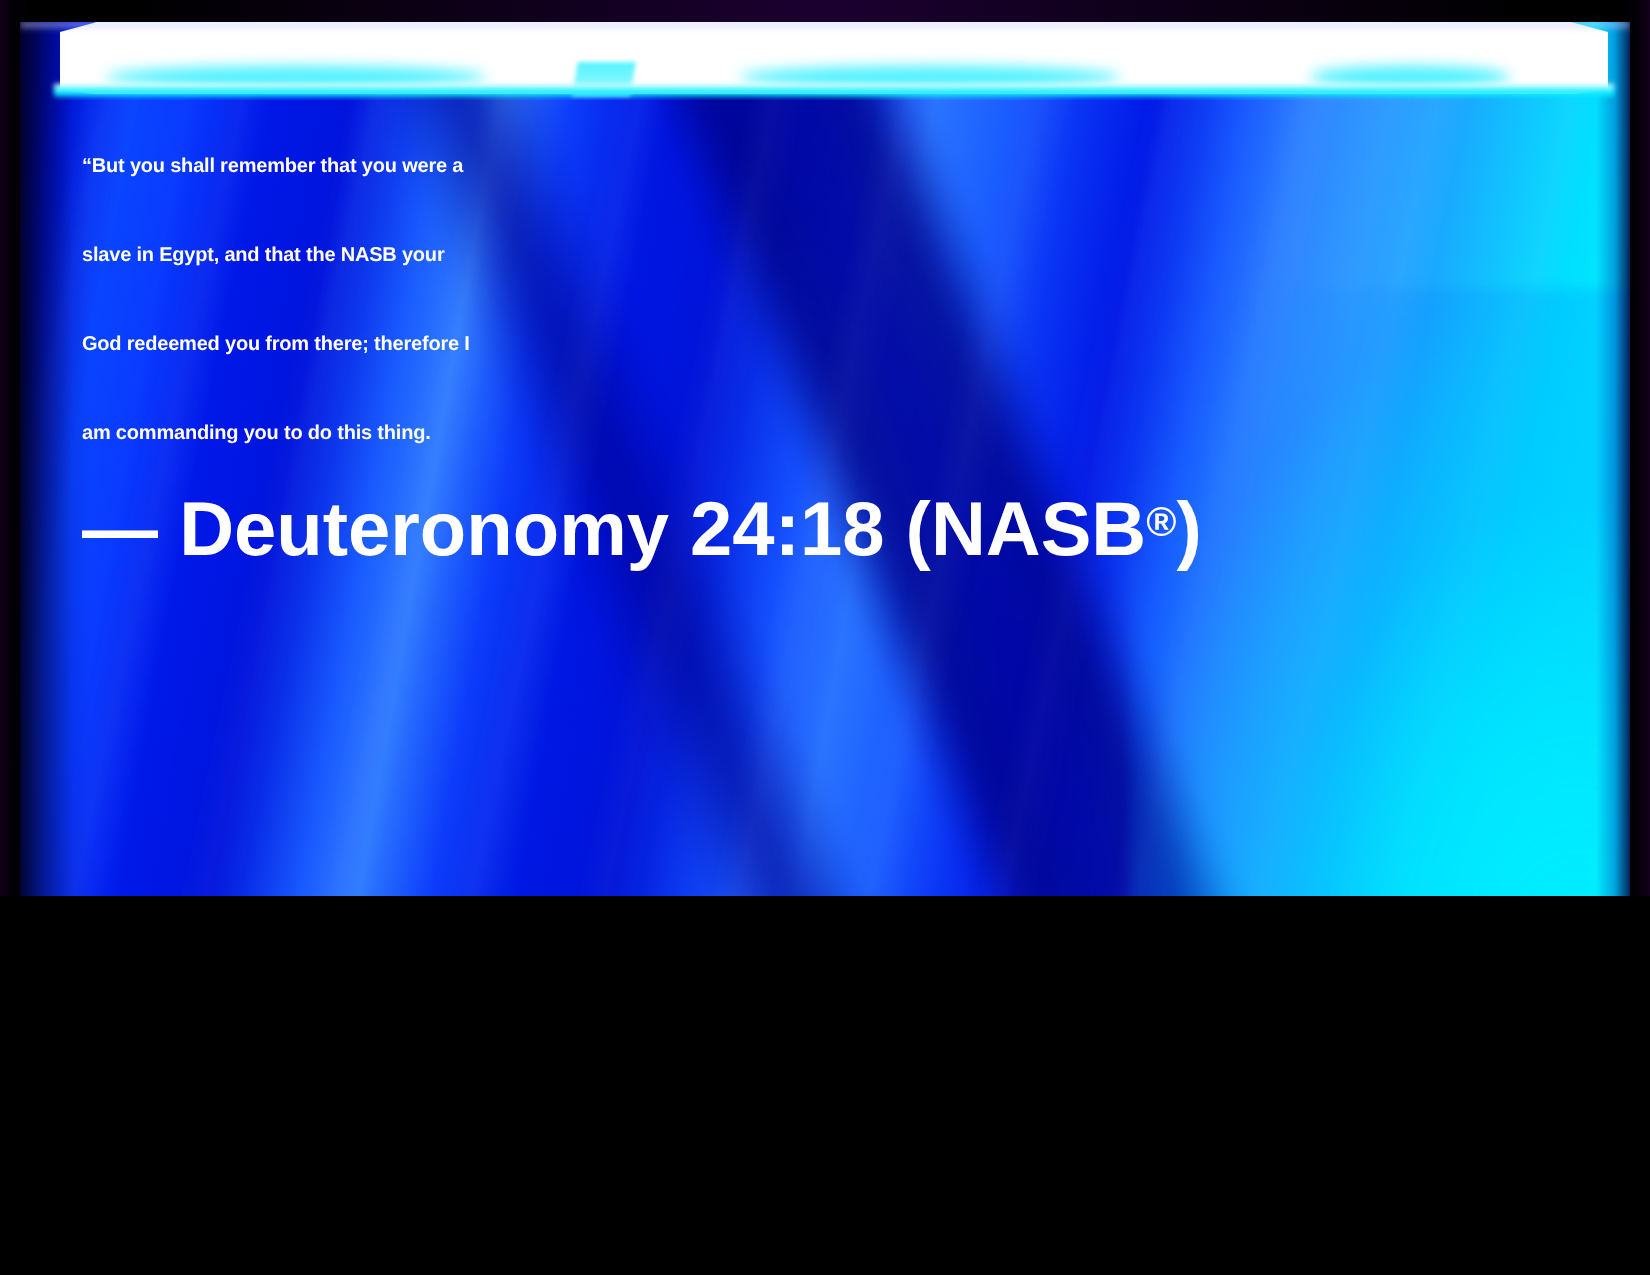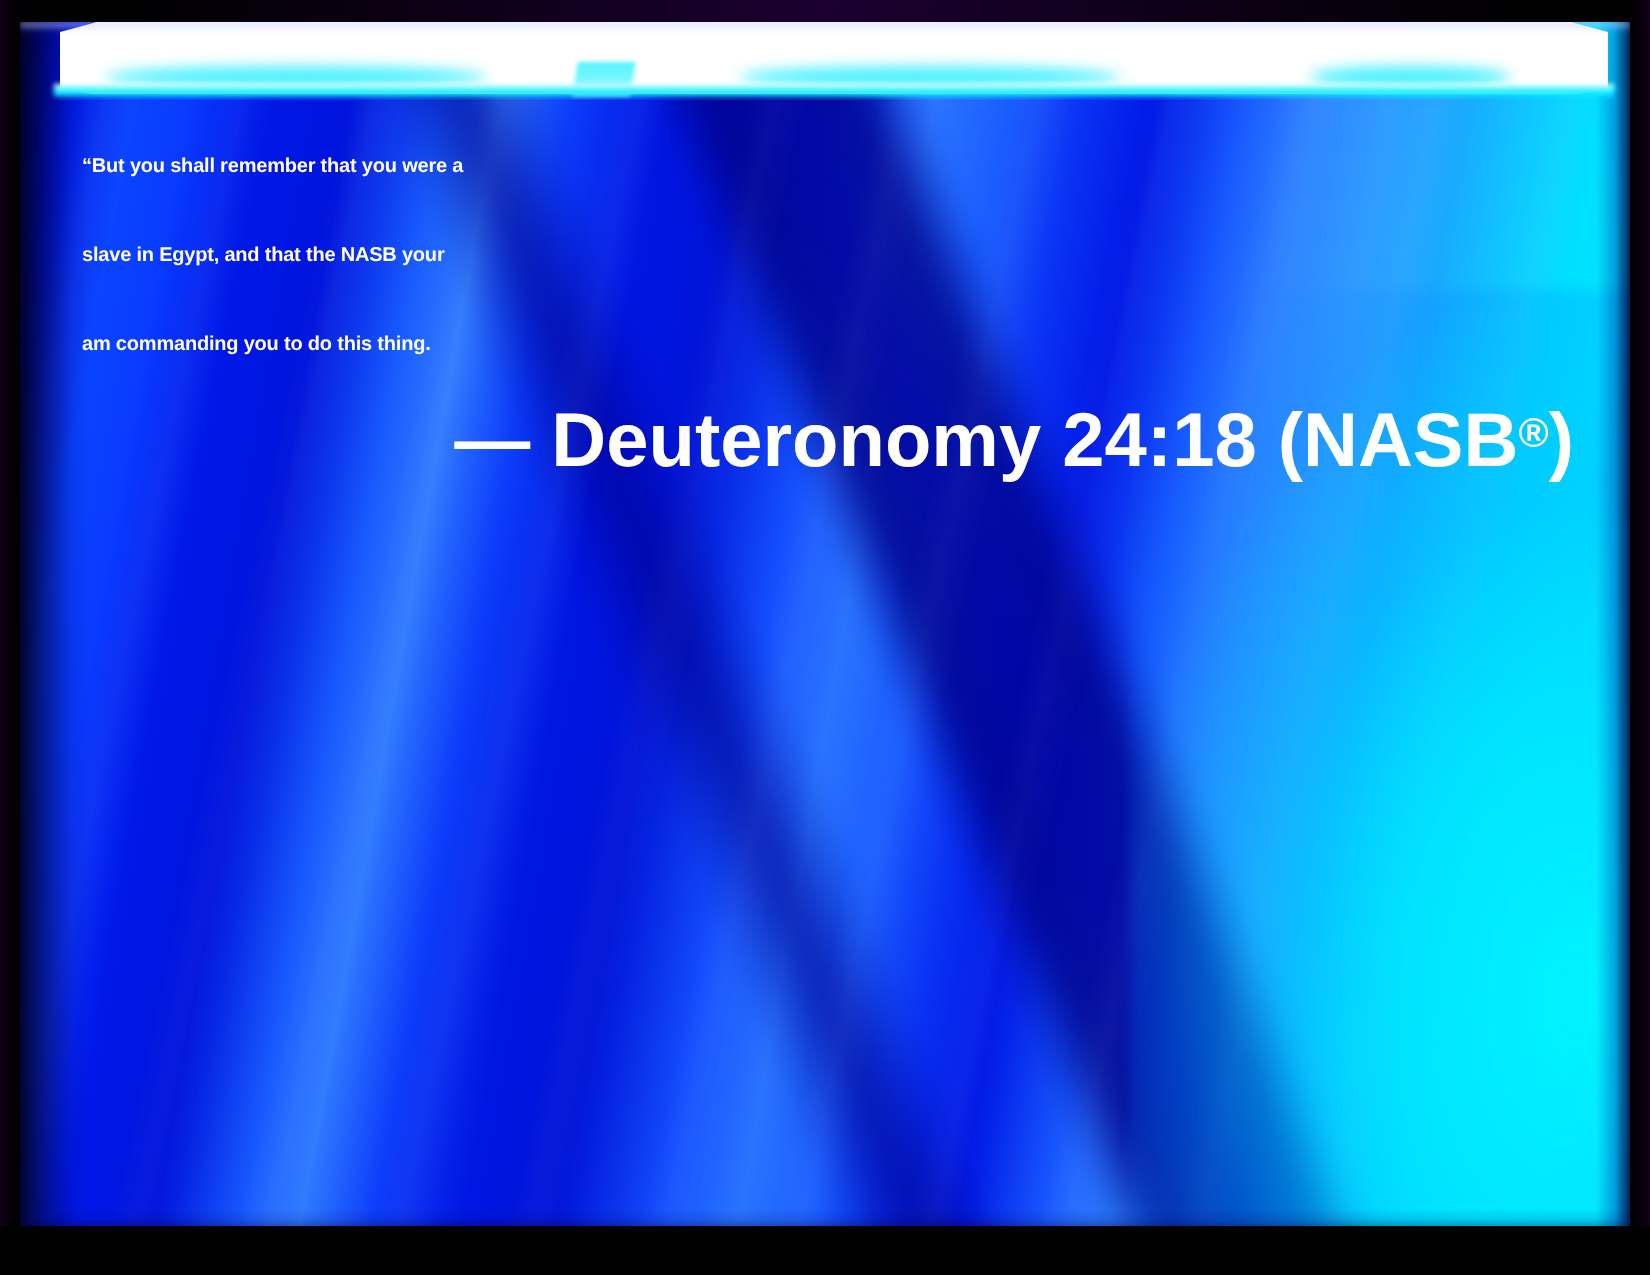--- a/index.html
+++ b/index.html
@@ -12,21 +12,21 @@
     width: 1650px;
     height: 1275px;
     overflow: hidden;
     font-family: "Liberation Sans", "DejaVu Sans", sans-serif;
   }
 
   
   #slide-root {
     position: relative;
     width: 1650px;
-    height: 1226px;
+    height: 896px;
     background: #000000;
     overflow: hidden;
   }
 
   
   #frame-tint {
     position: absolute;
     inset: 0;
     background:
       linear-gradient(90deg, #120018 0px, #05000a 10px, #000000 26px,
@@ -256,21 +256,20 @@
     text-rendering: geometricPrecision;
   }
   #attribution-line {
     font-family: "Liberation Sans Narrow", "Liberation Sans", "DejaVu Sans Condensed", "DejaVu Sans", sans-serif;
     font-weight: bold;
     font-stretch: condensed;
     font-size: 76px;
     line-height: 89px;
     color: #ffffff;
     white-space: nowrap;
-    text-align: right;
     padding-right: 8px;
   }
   .reg-mark {
     font-size: 0.54em;
     vertical-align: 0.46em;
     font-weight: bold;
   }
 </style>
 </head>
 <body>
@@ -296,19 +295,20 @@
       <div class="header-cyan-blob" id="hb2"></div>
       <div class="header-cyan-blob" id="hb3"></div>
       <div id="header-notch"></div>
       <div id="header-cyan-edge"></div>
       <div id="header-glowtop"></div>
     </div>
 
     <div id="verse-block">
       <div class="verse-line" style="font-size: 20px;">“But you shall remember that you were a</div>
       <div class="verse-line" style="font-size: 20px;">slave in Egypt, and that the NASB your</div>
+      <div class="verse-line" style="font-size: 20px;">God redeemed you from there; therefore I</div>
       <div class="verse-line" style="font-size: 20px;">am commanding you to do this thing.</div>
 
       <div id="attribution-line"><span>— </span><span>Deuteronomy</span><span> </span><span>24:18</span><span> (NASB</span><span class="reg-mark">®</span><span>)</span></div>
     </div>
 
   </div>
 </div>
 
 </body></html>

